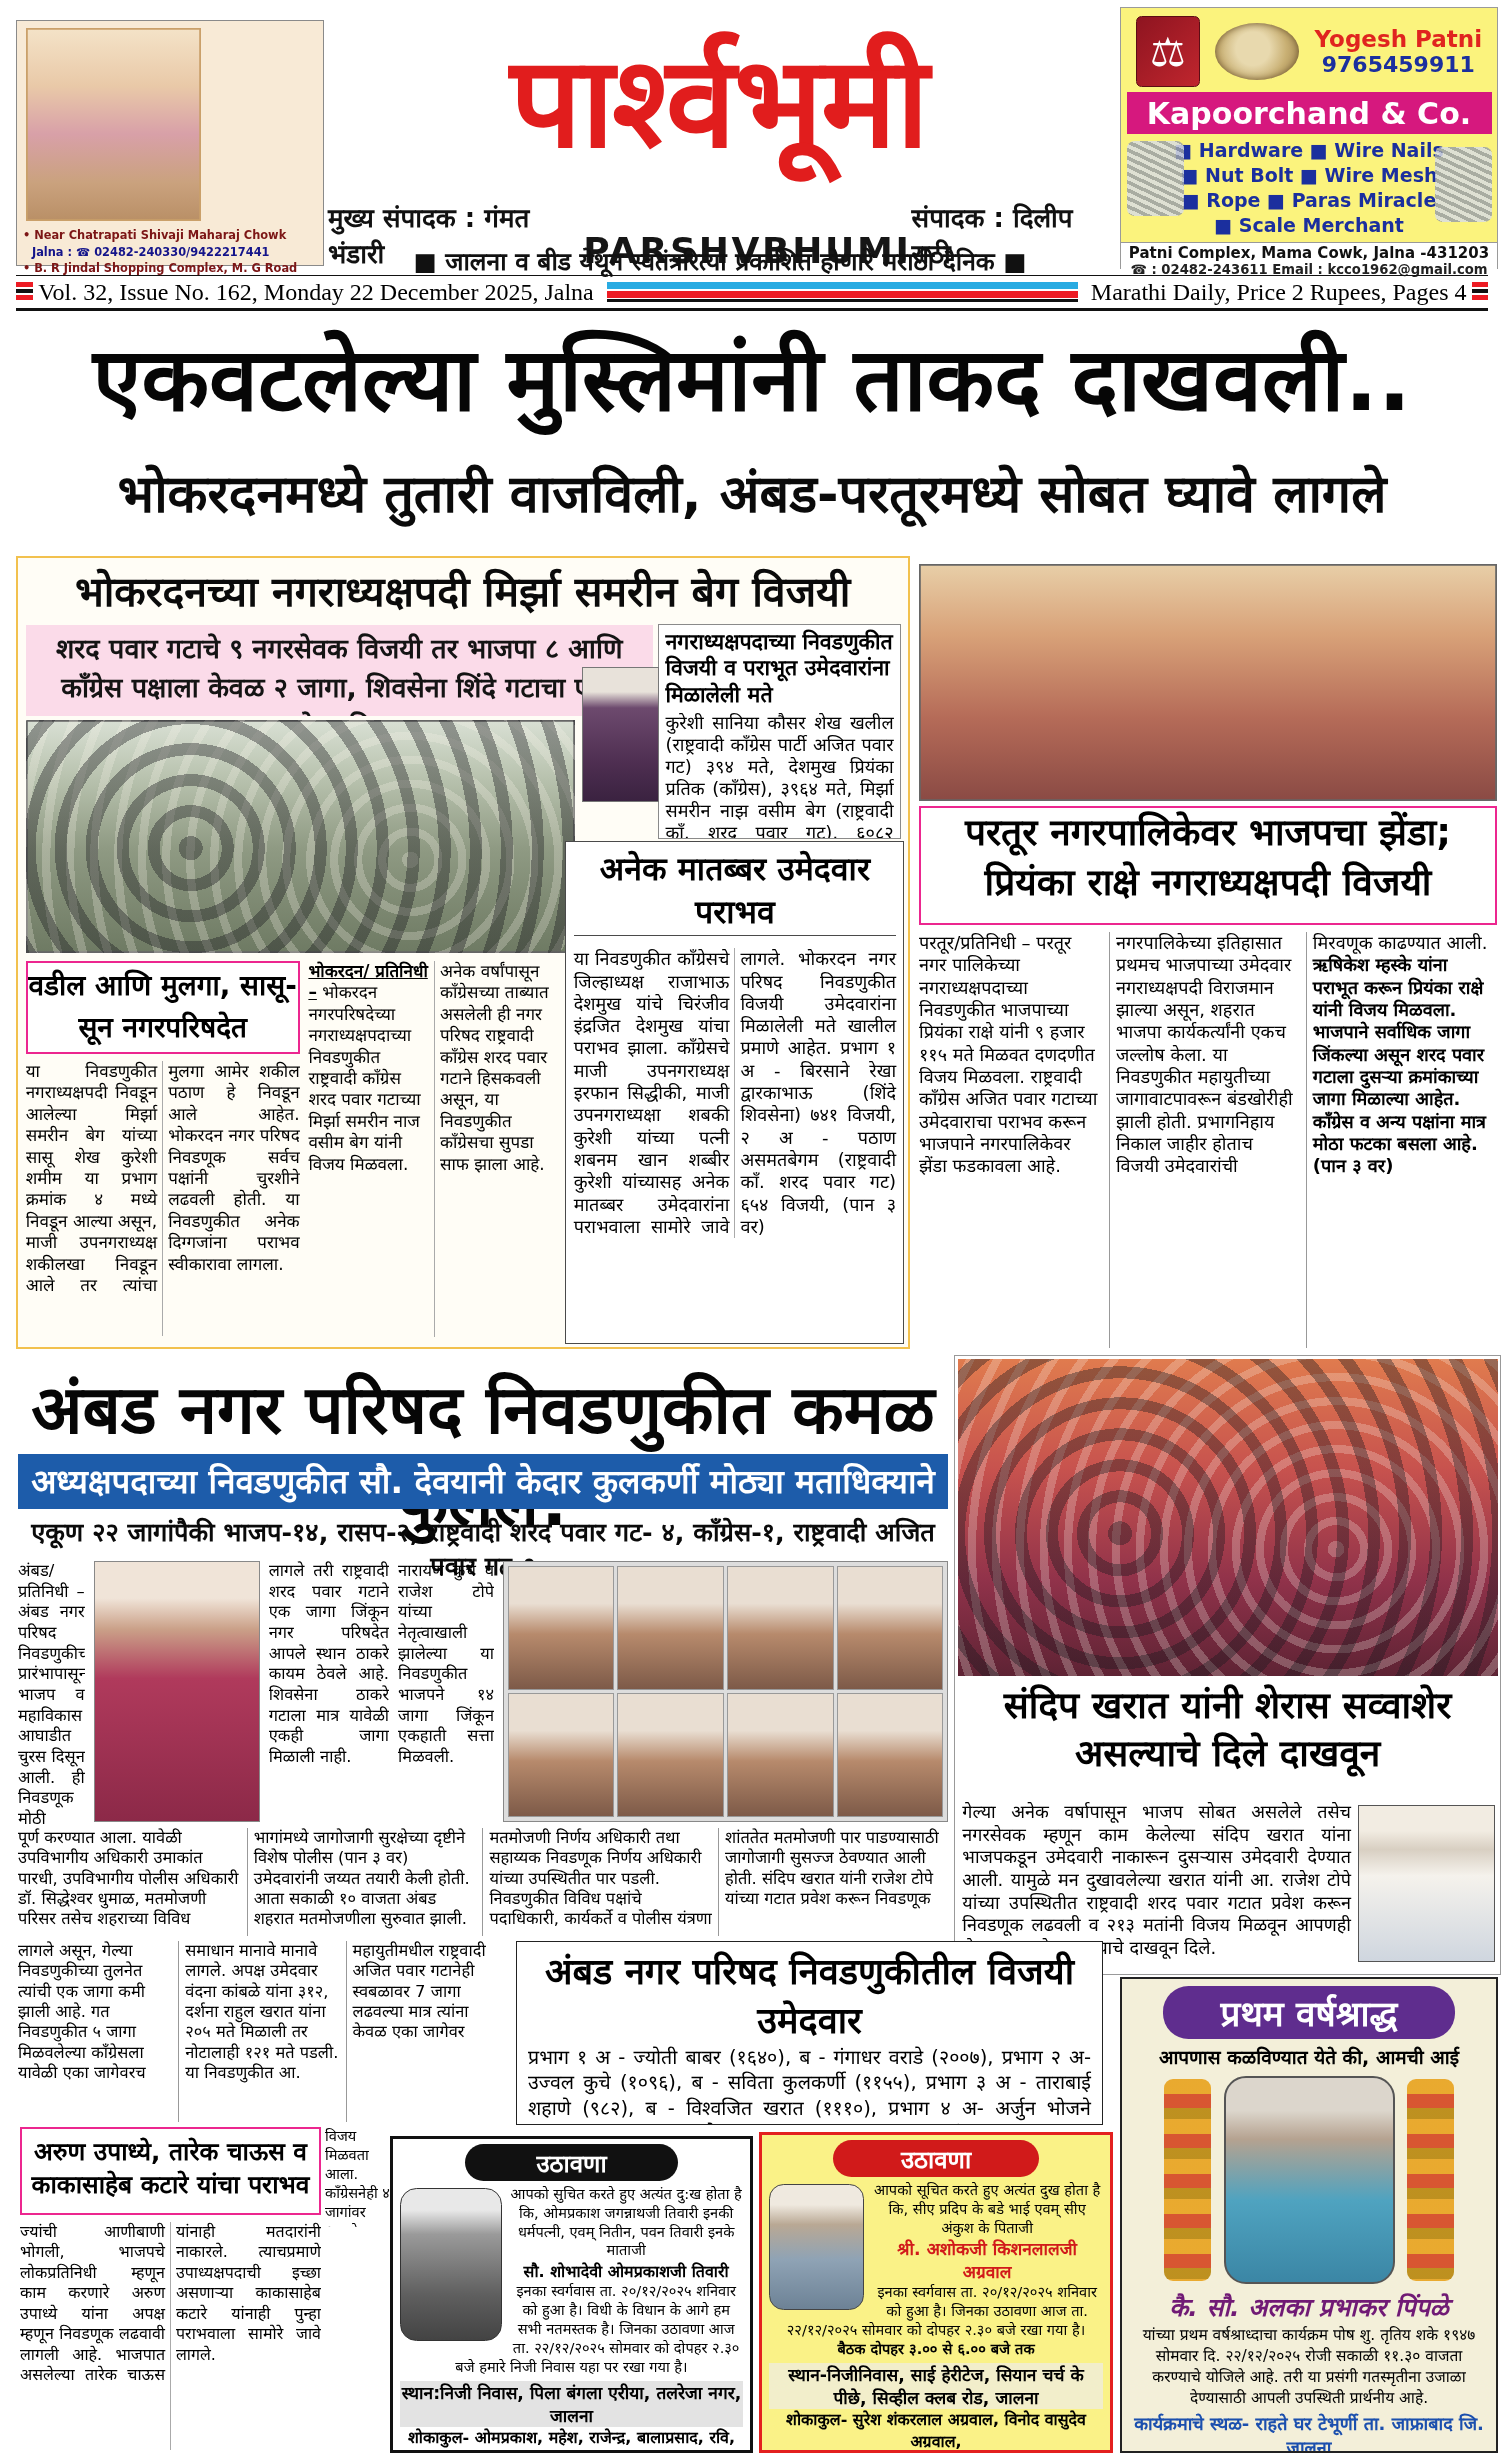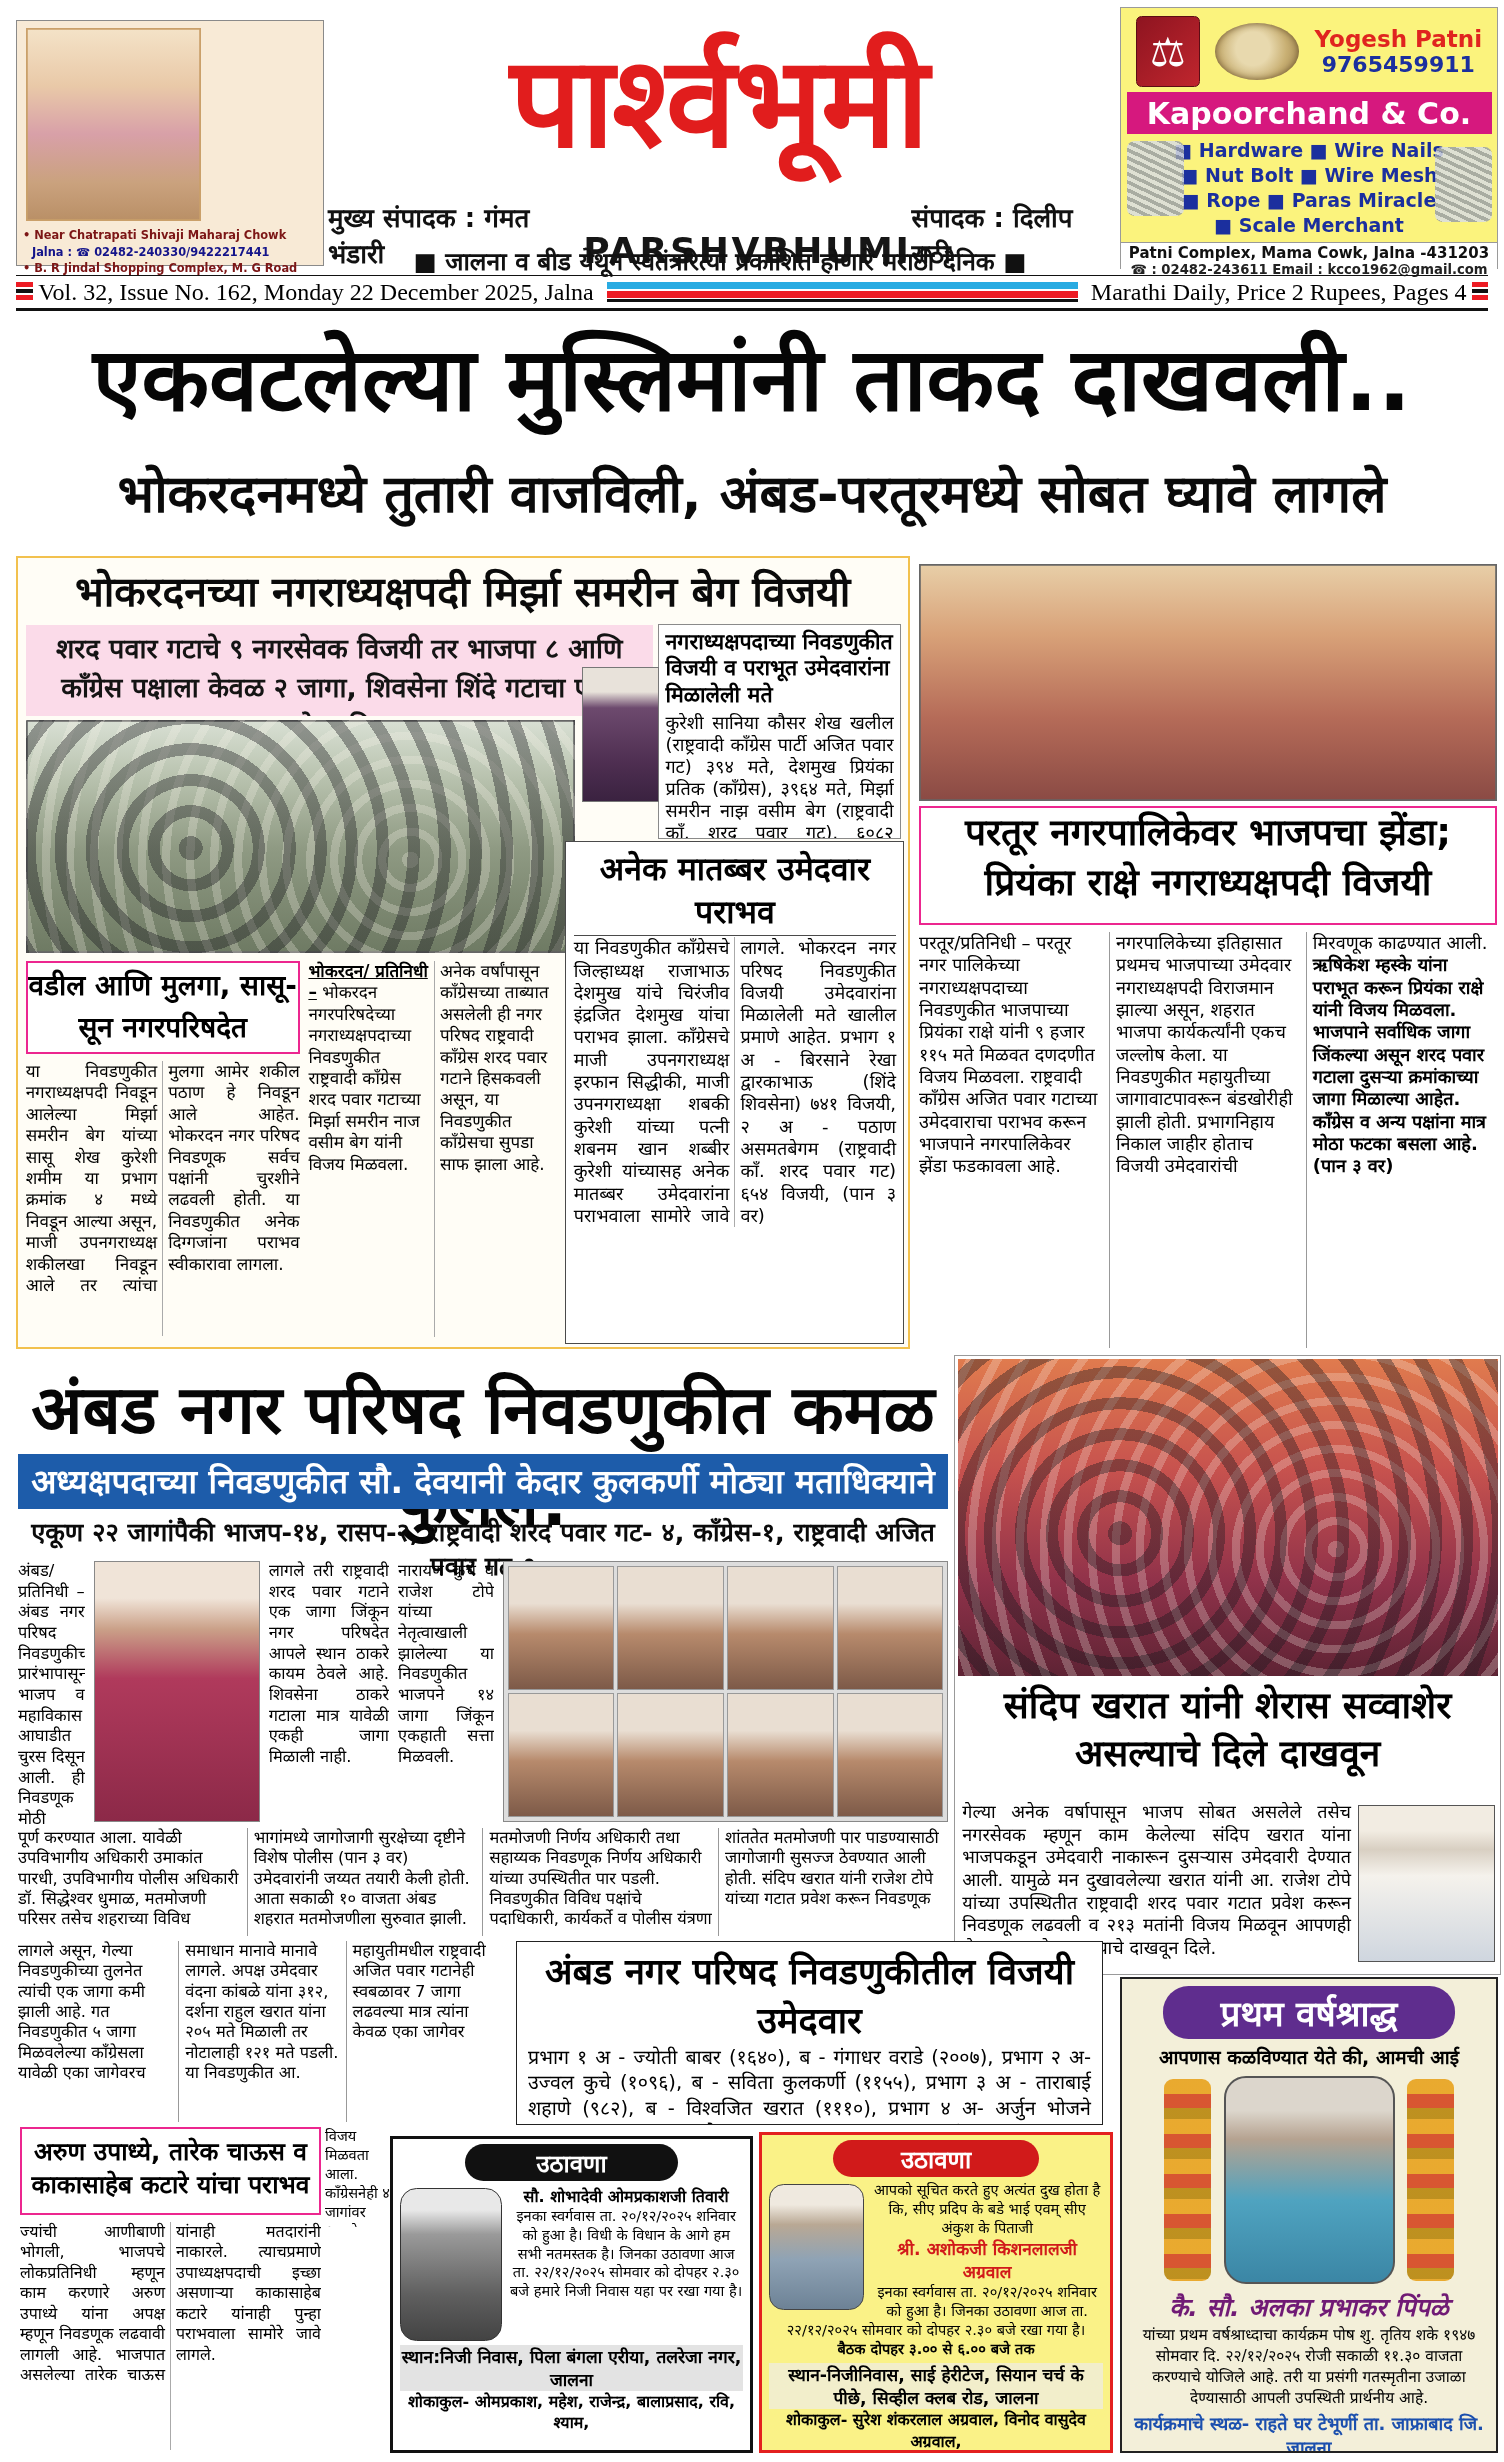--- a/index.html
+++ b/index.html
@@ -77,21 +77,21 @@
   .bh-photo { left:7.3px; top:162px; width:549px; height:233px;
       background:linear-gradient(180deg,#d9e0d4 0%,#b8c2ae 25%,#8f9a83 55%,#6e7a63 100%);
       box-shadow:inset 0 0 0 1.8px #666; }
   .bh-photo::after, .crowd::after { content:""; position:absolute; inset:0;
       background:repeating-radial-gradient(circle at 30% 55%, rgba(25,25,30,.38) 0 12px, transparent 12px 31px),
                  repeating-radial-gradient(circle at 70% 60%, rgba(250,245,235,.25) 0 8.2px, transparent 8.2px 24px); }
   .bh-mirza { left:564px; top:109px; width:77px; height:135px;
       background:linear-gradient(180deg,#e8e2da 0 18%,#6d4a6e 30%,#4f2f52 70%,#3a2240 100%); border:1.8px solid #777; }
   .bh-mat { left:547px; top:283px; width:339px; height:503px; border:1.8px solid #4a4a4a; background:#fff; padding:3.6px 7.3px; }
   .bh-mat-h { font-size:32px; font-weight:900; text-align:center; border-bottom:1.8px solid #4a4a4a; padding-bottom:3.6px; }
-  .bh-mat-b { margin-top:1px; font-size:18px; line-height:1.24; column-count:2; column-gap:11px; column-rule:0.9px solid #aaa; }
+  .bh-mat-b { margin-top:12px; font-size:18px; line-height:1.24; column-count:2; column-gap:11px; column-rule:0.9px solid #aaa; }
   .bh-family { left:7.3px; top:403px; width:274px; height:93px; border:2.7px solid #ec268f; background:#fff;
       font-size:28px; font-weight:900; text-align:center; line-height:1.5; padding-top:1.8px; }
   .bh-cols { left:290px; top:403px; width:252px; height:376px; column-count:2; column-gap:11px; column-rule:0.9px solid #aaa;
       font-size:17px; line-height:1.26; }
   .bh-byline { text-decoration:underline; font-weight:bold; }
   .bh-left-txt { left:7.3px; top:503px; width:274px; height:275px; column-count:2; column-gap:11px; column-rule:0.9px solid #aaa;
       font-size:17px; line-height:1.26; }
 
   
   .pt-photo { left:919px; top:564px; width:578px; height:237px;
@@ -318,20 +318,21 @@
     <div class="wn-t">अंबड नगर परिषद निवडणुकीतील विजयी उमेदवार</div>
     <div class="wn-b j">प्रभाग १ अ - ज्योती बाबर (१६४०), ब - गंगाधर वराडे (२००७), प्रभाग २ अ- उज्वल कुचे (१०९६), ब - सविता कुलकर्णी (११५५), प्रभाग ३ अ - ताराबाई शहाणे (९८२), ब - विश्वजित खरात (१११०), प्रभाग ४ अ- अर्जुन भोजने (७४९), ब - आस्मा अफरोज पठाण (८४४), प्रभाग ५ अ - बंडू जाधव (१२९६), ब - मंगलबाई दिलीप खरात (१२५२), प्रभाग ६ अ - सचिन खरात (१६७५), ब - शेख बदुनिस्साबेगम (१५५०), प्रभाग ७ अ - जल्जहाँ हाश्मी (७३६), ब - शेख फेरोज (७४२), प्रभाग ८ अ - एलसाबाई बनाडे (८९४), ब - केदार कुलकर्णी (१००३), प्रभाग ९ अ - ललिता जितेंद्र बुल (८०८), ब - संदीप साहेबराव खरात (९४२), प्रभाग १० अ - रंजना शाहूल खरात (७९०), ब - राम लांडे (७३४), प्रभाग ११ अ - सावित्री सुरेश गुडे (७४०), ब - विठ्ठलसिंग राजपूत (७३४)</div>
   </div>
 
   <div class="abs ar-body j ov">ज्यांची आणीबाणी भोगली, भाजपचे लोकप्रतिनिधी म्हणून काम करणारे अरुण उपाध्ये यांना अपक्ष म्हणून निवडणूक लढवावी लागली आहे. भाजपात असलेल्या तारेक चाऊस यांनाही मतदारांनी नाकारले. त्याचप्रमाणे उपाध्यक्षपदाची इच्छा असणाऱ्या काकासाहेब कटारे यांनाही पुन्हा पराभवाला सामोरे जावे लागले.</div>
   <div class="abs ar-box ov">अरुण उपाध्ये, तारेक चाऊस व काकासाहेब कटारे यांचा पराभव</div>
 
   <div class="abs ob1 ov">
     <div class="ob-pill">उठावणा</div>
     <div class="ob1-photo"></div>
+    <div class="ob-body">आपको सुचित करते हुए अत्यंत दु:ख होता है कि, ओमप्रकाश जगन्नाथजी तिवारी इनकी धर्मपत्नी, एवम् नितीन, पवन तिवारी इनके माताजी</div>
     <div class="ob-name">सौ. शोभादेवी ओमप्रकाशजी तिवारी</div>
     <div class="ob-body">इनका स्वर्गवास ता. २०/१२/२०२५ शनिवार को हुआ है। विधी के विधान के आगे हम सभी नतमस्तक है। जिनका उठावणा आज ता. २२/१२/२०२५ सोमवार को दोपहर २.३० बजे हमारे निजी निवास यहा पर रखा गया है।</div>
     <div class="ob-sthan">स्थान:निजी निवास, पिला बंगला एरीया, तलरेजा नगर, जालना</div>
     <div class="ob-shok">शोकाकुल- ओमप्रकाश, महेश, राजेन्द्र, बालाप्रसाद, रवि, श्याम,</div>
 
   </div>
 
   <div class="abs ob2 ov">
     <div class="ob-pill">उठावणा</div>
     <div class="ob2-photo"></div>

